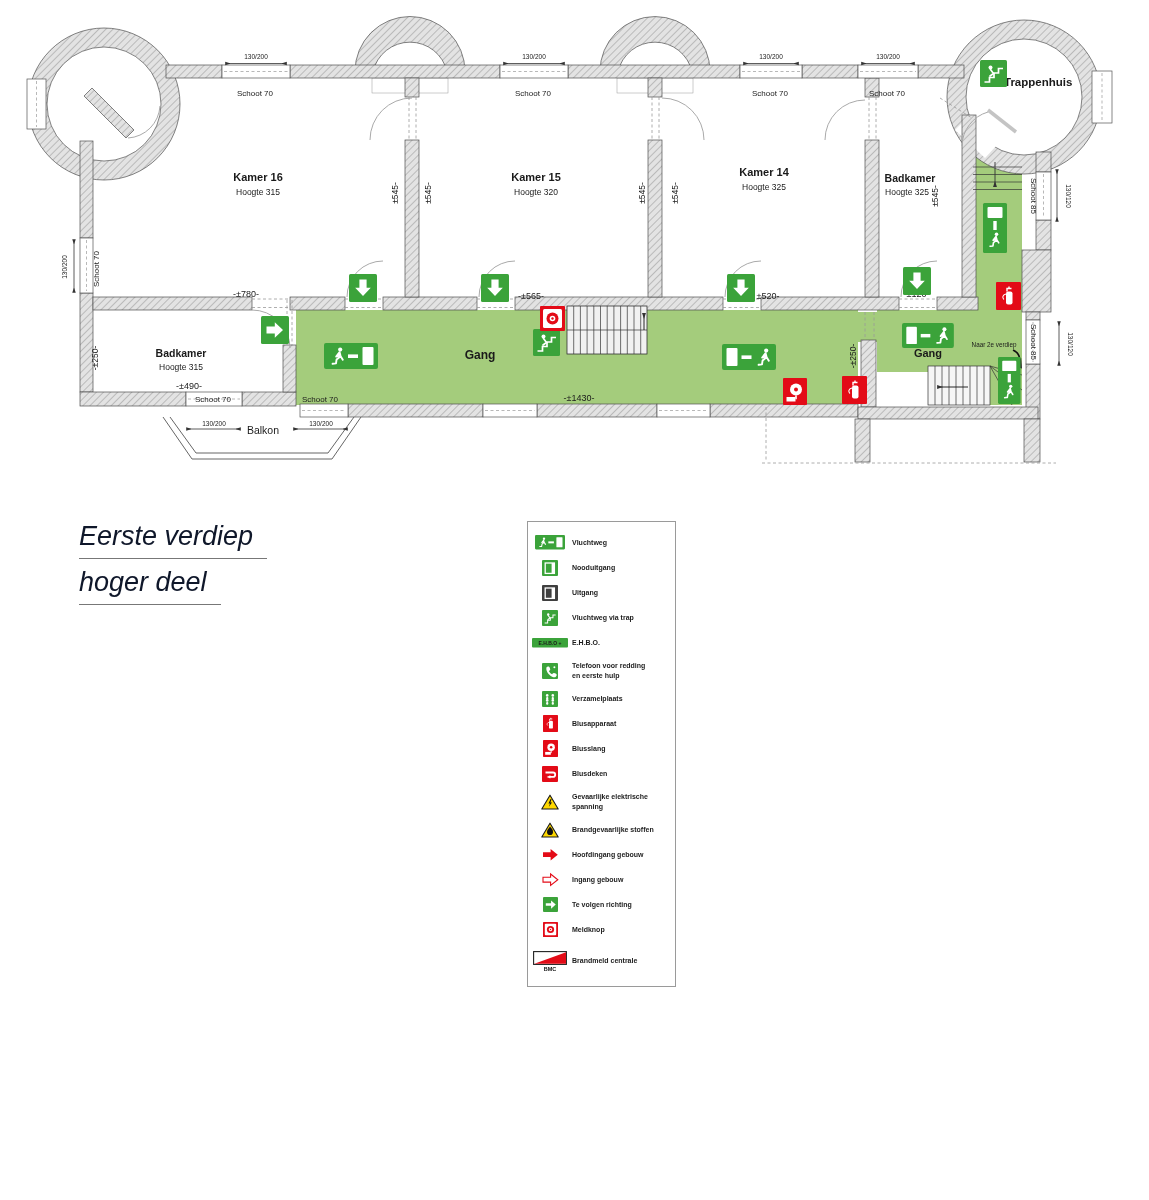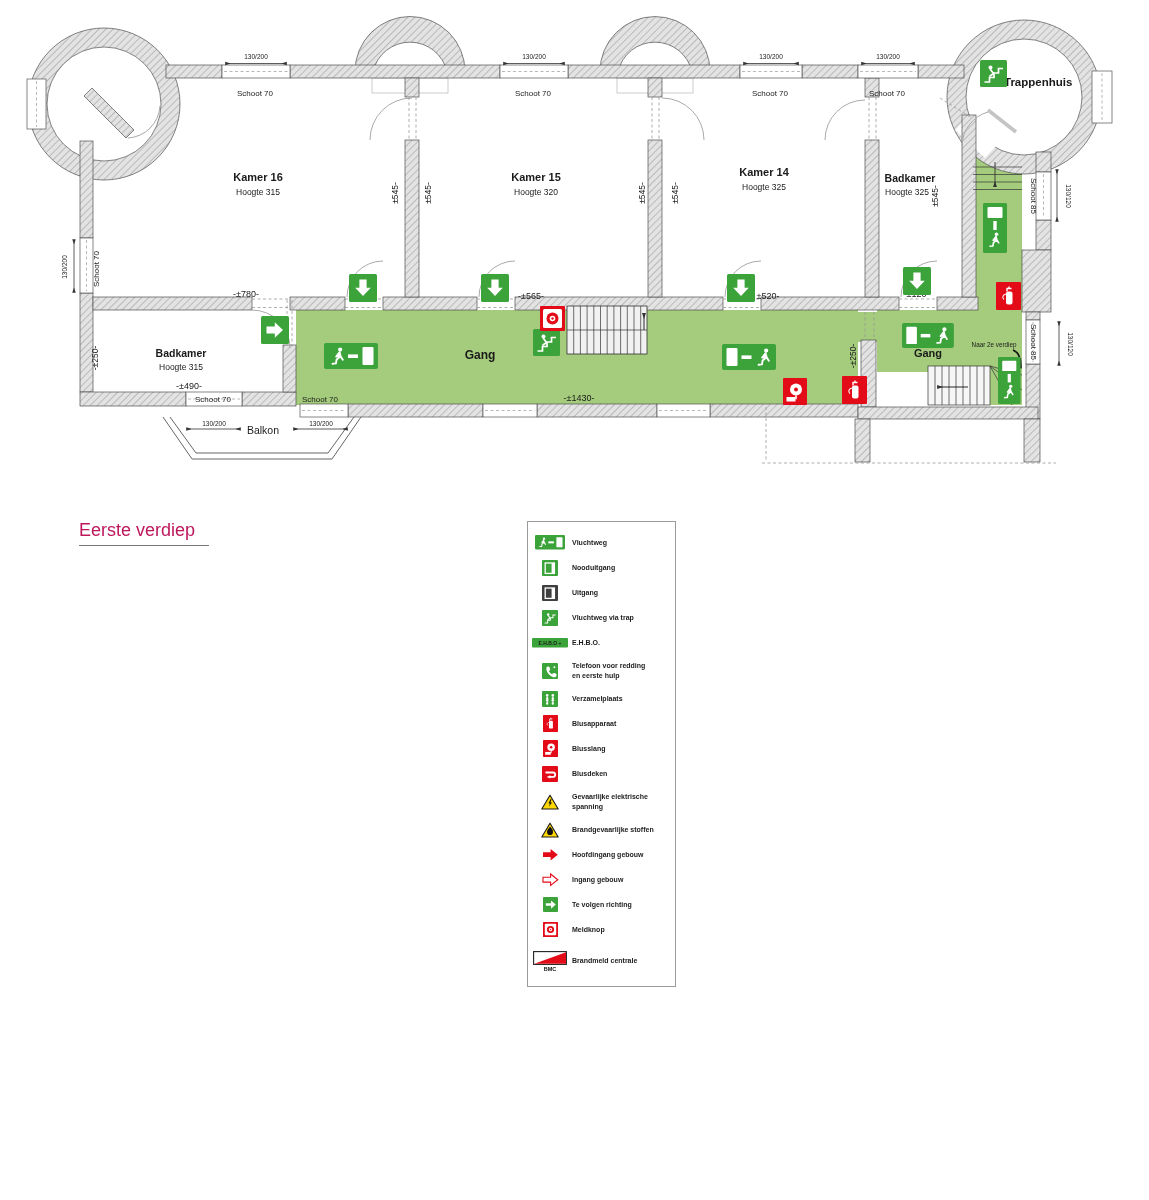--- a/index.html
+++ b/index.html
@@ -1,18 +1,18 @@
 <!DOCTYPE html>
 <html><head>
 <meta charset="utf-8">
 <style>
   html,body{margin:0;padding:0;background:#fff;}
   body{width:1149px;height:1200px;position:relative;font-family:"Liberation Sans",sans-serif;overflow:hidden;}
   #plan{position:absolute;left:0;top:0;width:1149px;height:480px;}
-  #title-block{position:absolute;left:79px;top:517px;color:#be185d;font-size:18px;line-height:1.45;}
+  #title-block{position:absolute;left:79px;top:517px;color:#0f172a;font-size:27px;line-height:1.45;font-style:italic;}
   #title-block .tline{display:inline-block;border-bottom:1.5px solid #777;padding-right:14px;padding-bottom:2px;}
   #title-block .t2{display:block;margin-top:4px;}
   #legend{position:absolute;left:527px;top:521px;width:149px;border:1px solid #9a9a9a;background:#fff;padding:8px 0 6px 0;box-sizing:border-box;}
   .lrow{display:flex;align-items:center;min-height:25px;}
   .lrow.tall{min-height:31px;}
   .lrow.xtall{min-height:38px;}
   .lic{width:44px;display:flex;justify-content:center;align-items:center;flex-direction:column;flex-shrink:0;}
   .llab{font-size:7px;font-weight:bold;color:#1c1c1c;line-height:1.3;}
   .llab span{display:block;}
   .bmc-sub{font-size:5.5px;color:#111;text-align:center;margin-top:1px;font-weight:bold;}
@@ -413,20 +413,21 @@
     <use href="#ic-meld" transform="translate(540,306)"></use>
     <use href="#ic-hose" transform="translate(783,378)"></use>
     <use href="#ic-ext" transform="translate(842,376)"></use>
     <use href="#ic-ext" transform="translate(996,282)"></use>
   </g>
 </svg>
 </div>
 
 <div id="title-block">
   <span class="tline">Eerste verdiep</span>
+  <span class="t2"><span class="tline">hoger deel</span></span>
 </div>
 
 <div id="legend">
   <div class="lrow">
     <span class="lic">
         <svg width="30" height="14.5" viewBox="0 0 54 26">
           <use href="#ic-exit-l"></use>
         </svg>
       </span>
     <span class="llab">

